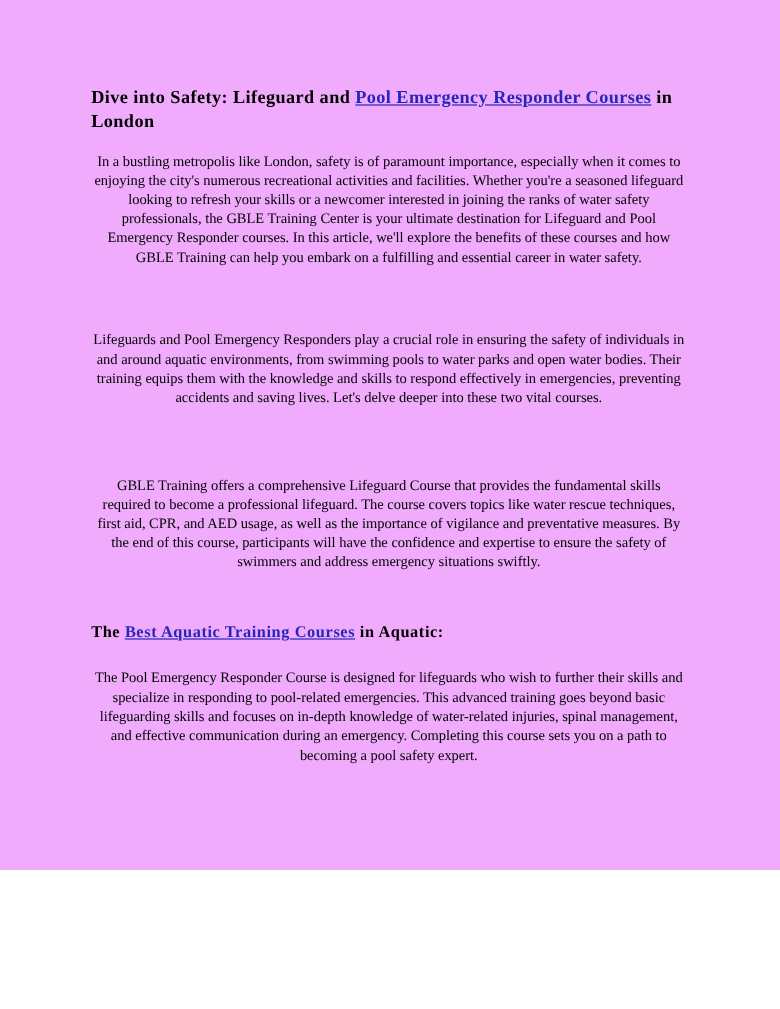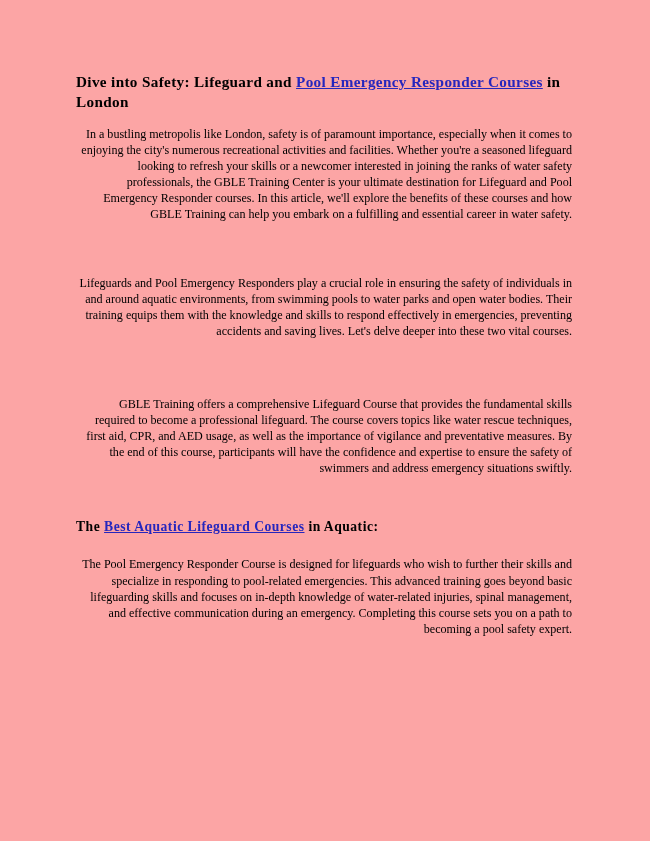--- a/index.html
+++ b/index.html
@@ -11,22 +11,22 @@
   body {
     width: 650px;
     height: 841px;
     font-family: "Liberation Serif", "DejaVu Serif", serif;
     color: #000000;
     -webkit-font-smoothing: none;
   }
   .page {
     position: relative;
     width: 650px;
-    height: 841px;
-    background: #fca5a5;
+    height: 725px;
+    background: #f0abfc;
     box-sizing: border-box;
     padding: 72px 78px 0 76px;
   }
   .doc-body {
     width: 496px;
   }
 
   h1.heading-major,
   h2.heading-major {
     font-family: "Liberation Serif", "DejaVu Serif", serif;
@@ -49,21 +49,21 @@
     color: #000000;
   }
 
   p.para {
     font-family: "Liberation Serif", "DejaVu Serif", serif;
     font-size: 12.1px;
     line-height: 16.1px;
     margin: 0;
     padding: 0;
     color: #000000;
-    text-align: right;
+    text-align: center;
     letter-spacing: -0.02px;
   }
 
   .lnk {
     color: #2626bd;
     text-decoration: underline;
     text-underline-offset: 1px;
   }
 
   .gap-title-para  { height: 15px; }
@@ -98,21 +98,21 @@
     <div class="gap-para-h3"></div>
 
 
     <div class="gap-h3-para"></div>
 
     <p class="para">GBLE Training offers a comprehensive Lifeguard Course that provides the fundamental skills required to become a professional lifeguard. The course covers topics like water rescue techniques, first aid, CPR, and AED usage, as well as the importance of vigilance and preventative measures. By the end of this course, participants will have the confidence and expertise to ensure the safety of swimmers and address emergency situations swiftly.</p>
 
     <div class="gap-para-h4"></div>
 
     <h3 class="heading-minor">
-      <span>The </span><a class="lnk" href="#">Best Aquatic Lifeguard Courses</a><span> in Aquatic:</span>
+      <span>The </span><a class="lnk" href="#">Best Aquatic Training Courses</a><span> in Aquatic:</span>
     </h3>
 
     <div class="gap-h4-para"></div>
 
     <p class="para">The Pool Emergency Responder Course is designed for lifeguards who wish to further their skills and specialize in responding to pool-related emergencies. This advanced training goes beyond basic lifeguarding skills and focuses on in-depth knowledge of water-related injuries, spinal management, and effective communication during an emergency. Completing this course sets you on a path to becoming a pool safety expert.</p>
 
   </div>
 </div>
 
 </body></html>

